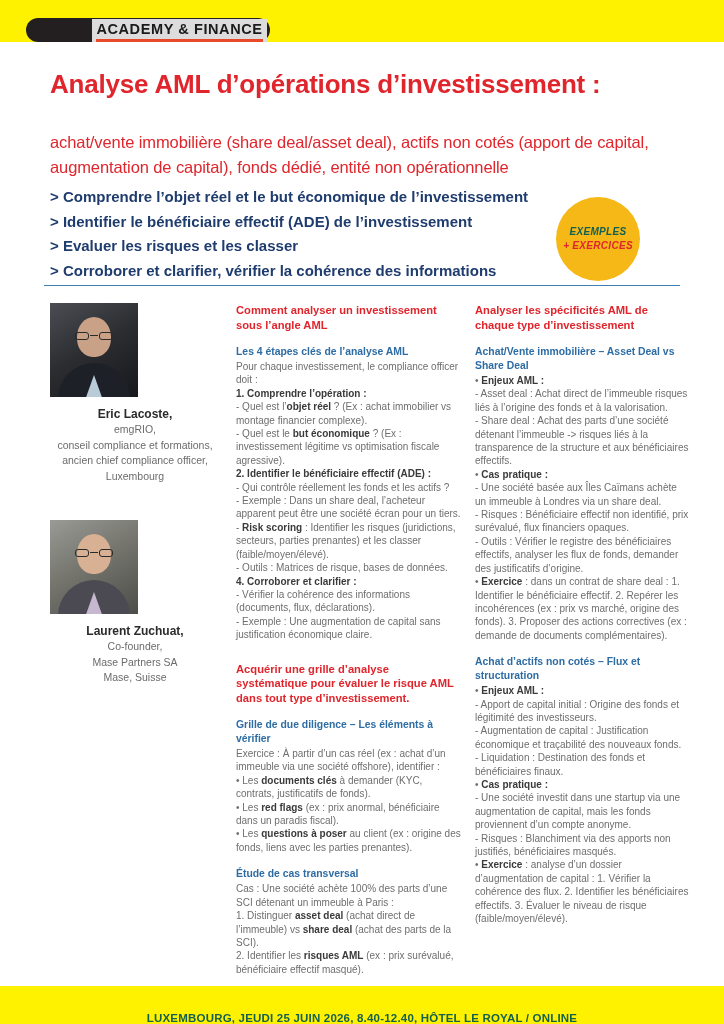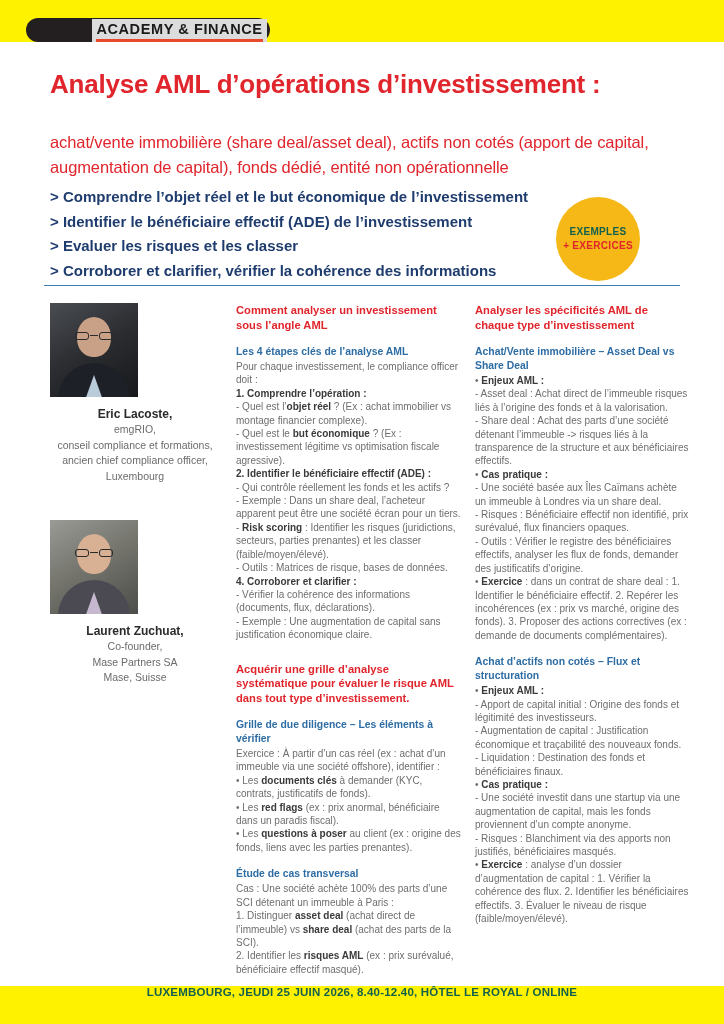--- a/index.html
+++ b/index.html
@@ -99,20 +99,21 @@
     position: absolute;
     left: 556px; top: 197px;
     width: 84px; height: 84px;
     border-radius: 50%;
     background: #F5B816;
     display: flex;
     flex-direction: column;
     align-items: center;
     justify-content: center;
     text-align: center;
+    font-style: italic;
   }
   .badge-line1 {
     color: #13604E;
     font-size: 10px;
     font-weight: bold;
     letter-spacing: 0.3px;
     line-height: 14px;
   }
   .badge-line2 {
     color: #E0252C;
@@ -237,21 +238,21 @@
     font-weight: bold;
   }
 
   
   .bottom-banner {
     position: absolute;
     left: 0; bottom: 0;
     width: 724px; height: 38px;
     background: #FFF200;
     display: flex;
-    align-items: flex-start;
+    align-items: flex-end;
     justify-content: center;
   }
   .bottom-text {
     color: #13604E;
     font-size: 11.5px;
     font-weight: bold;
     letter-spacing: 0.2px;
   }
 </style>
 </head>

